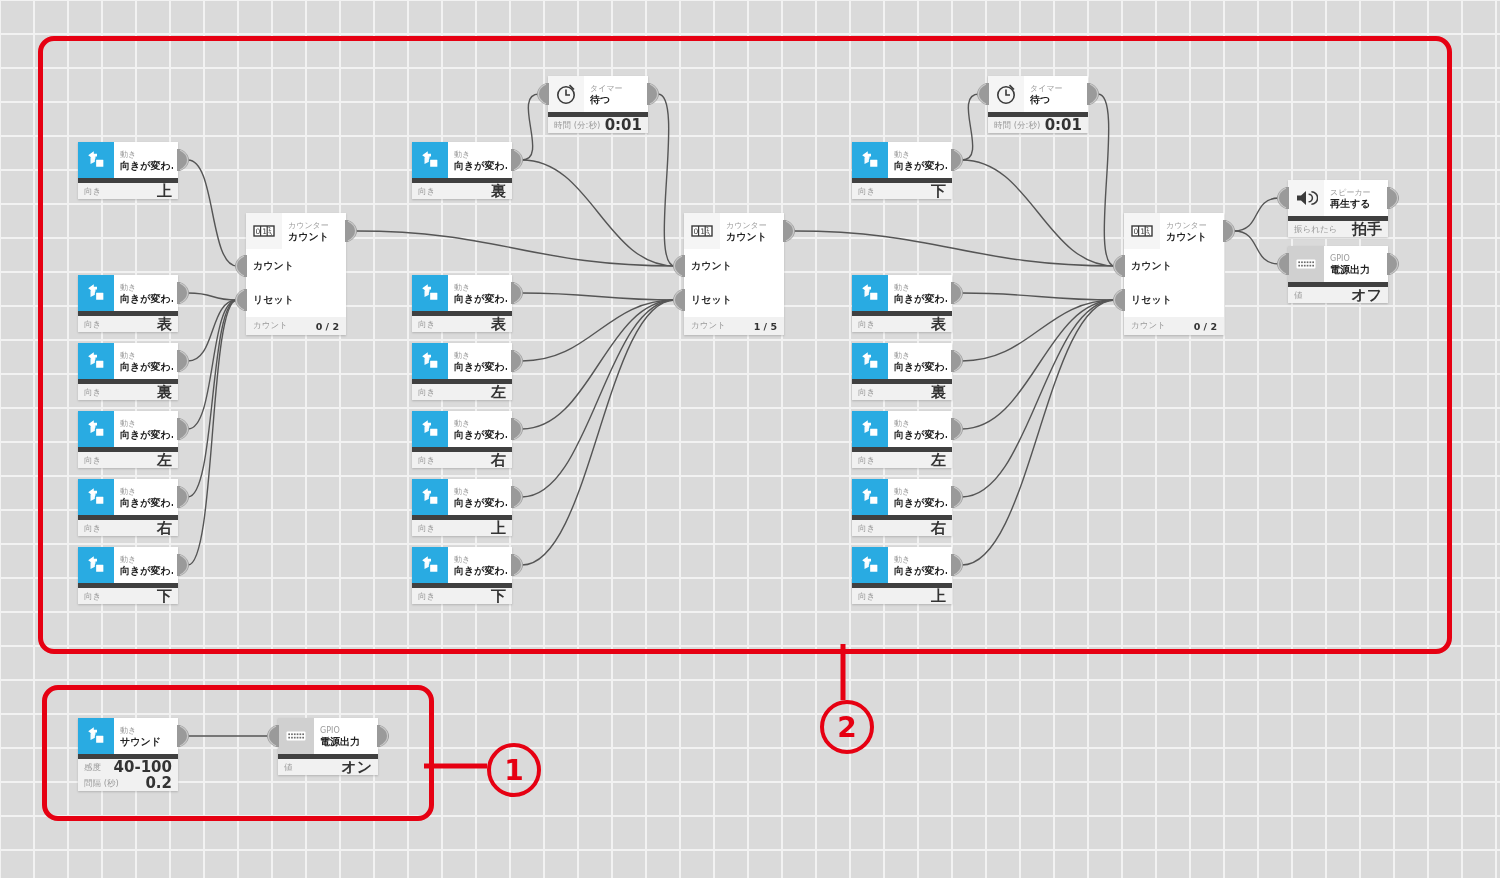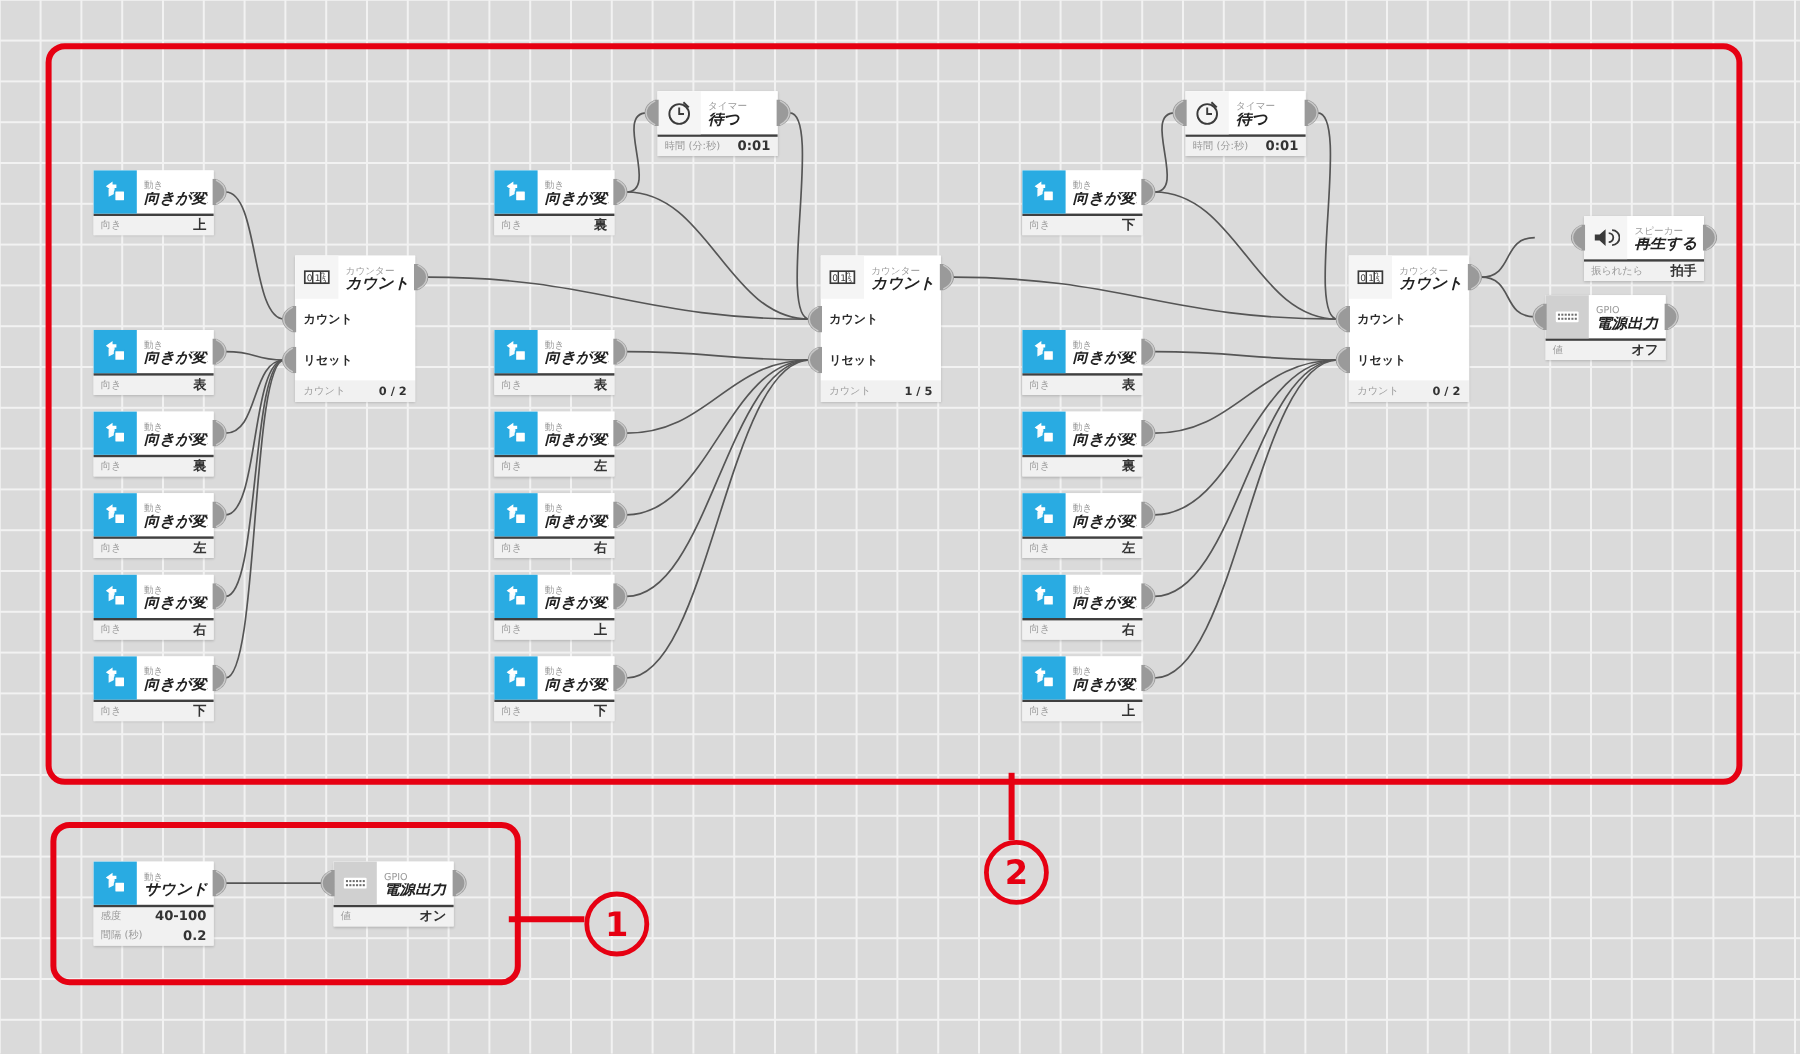--- a/index.html
+++ b/index.html
@@ -24,27 +24,27 @@
   .node{position:absolute;width:100px;background:#ffffff;
         box-shadow:0 1px 2px rgba(0,0,0,.18);}
   .nhead{display:flex;height:36px;background:#ffffff;}
   .nicon{width:36px;height:36px;flex:0 0 36px;display:flex;align-items:center;
          justify-content:center;background:#29abe2;}
   .nicon.gray{background:#d0d0d0;}
   .nicon.white{background:#f5f5f5;}
   .ntitles{flex:1;padding:2px 5px 0 6px;display:flex;flex-direction:column;
            justify-content:center;overflow:hidden;}
   .ncat{font-size:8px;color:#9a9a9a;line-height:10px;white-space:nowrap;}
-  .nname{font-size:13px;font-weight:bold;color:#222;line-height:12px;white-space:nowrap;
-         overflow:hidden;text-overflow:clip;font-style:italic;}
-  .nprops{background:#f1f1f1;border-top:2px solid #404040;}
+  .nname{font-size:10px;font-weight:bold;color:#222;line-height:12px;white-space:nowrap;
+         overflow:hidden;text-overflow:clip;}
+  .nprops{background:#f1f1f1;border-top:5px solid #404040;}
   .prow{display:flex;justify-content:space-between;align-items:center;
         padding:2px 6px;font-size:8.5px;line-height:12px;}
   .pkey{color:#9a9a9a;}
-  .pval{color:#333;font-weight:bold;font-size:11px;}
+  .pval{color:#333;font-weight:bold;font-size:15px;}
   .iorow{font-size:10px;font-weight:bold;color:#2a2a2a;padding:0 7px;
          height:34px;display:flex;align-items:center;background:#fff;}
   .foot{display:flex;justify-content:space-between;align-items:center;
         background:#f1f1f1;padding:3px 7px;font-size:8.5px;}
   .foot .pval{font-size:9.5px;}
 
   
   .port{position:absolute;width:12px;height:22px;}
   .port.out{right:-11px;}
   .port.in{left:-11px;}
@@ -708,21 +708,21 @@
           </svg></div>
         <div class="port in" style="top: 42px;"><svg width="12" height="22" viewBox="0 0 12 22">
             <path d="M12 0 H9 C2 3 0 8 0 11 C0 14 2 19 9 22 H12 Z" fill="#9a9a9a"></path>
             <path d="M9 1 C3 4 1.4 8 1.4 11 C1.4 14 3 18 9 21" fill="none" stroke="#c9c9c9" stroke-width="1.2"></path>
           </svg></div>
         <div class="port in" style="top: 76px;"><svg width="12" height="22" viewBox="0 0 12 22">
             <path d="M12 0 H9 C2 3 0 8 0 11 C0 14 2 19 9 22 H12 Z" fill="#9a9a9a"></path>
             <path d="M9 1 C3 4 1.4 8 1.4 11 C1.4 14 3 18 9 21" fill="none" stroke="#c9c9c9" stroke-width="1.2"></path>
           </svg></div>
       </div>
-      <div class="node" style="left: 1288px; top: 180px; margin-left: 32px;">
+      <div class="node" style="left: 1288px; top: 180px;">
         <div class="nhead">
           <div class="nicon white">
             <svg width="24" height="24" viewBox="0 0 24 24">
               <path d="M3 9.5 L7 9.5 L12 5 L12 19 L7 14.5 L3 14.5 Z" fill="#3a3a3a"></path>
               <path d="M14.6 8.2 A 3.8 3.8 0 0 1 14.6 15.8" fill="none" stroke="#3a3a3a" stroke-width="1.5"></path>
               <path d="M17.4 5.8 A 6.2 6.2 0 0 1 17.4 18.2" fill="none" stroke="#3a3a3a" stroke-width="1.5"></path>
             </svg>
           </div>
           <div class="ntitles">
             <div class="ncat">スピーカー</div>

